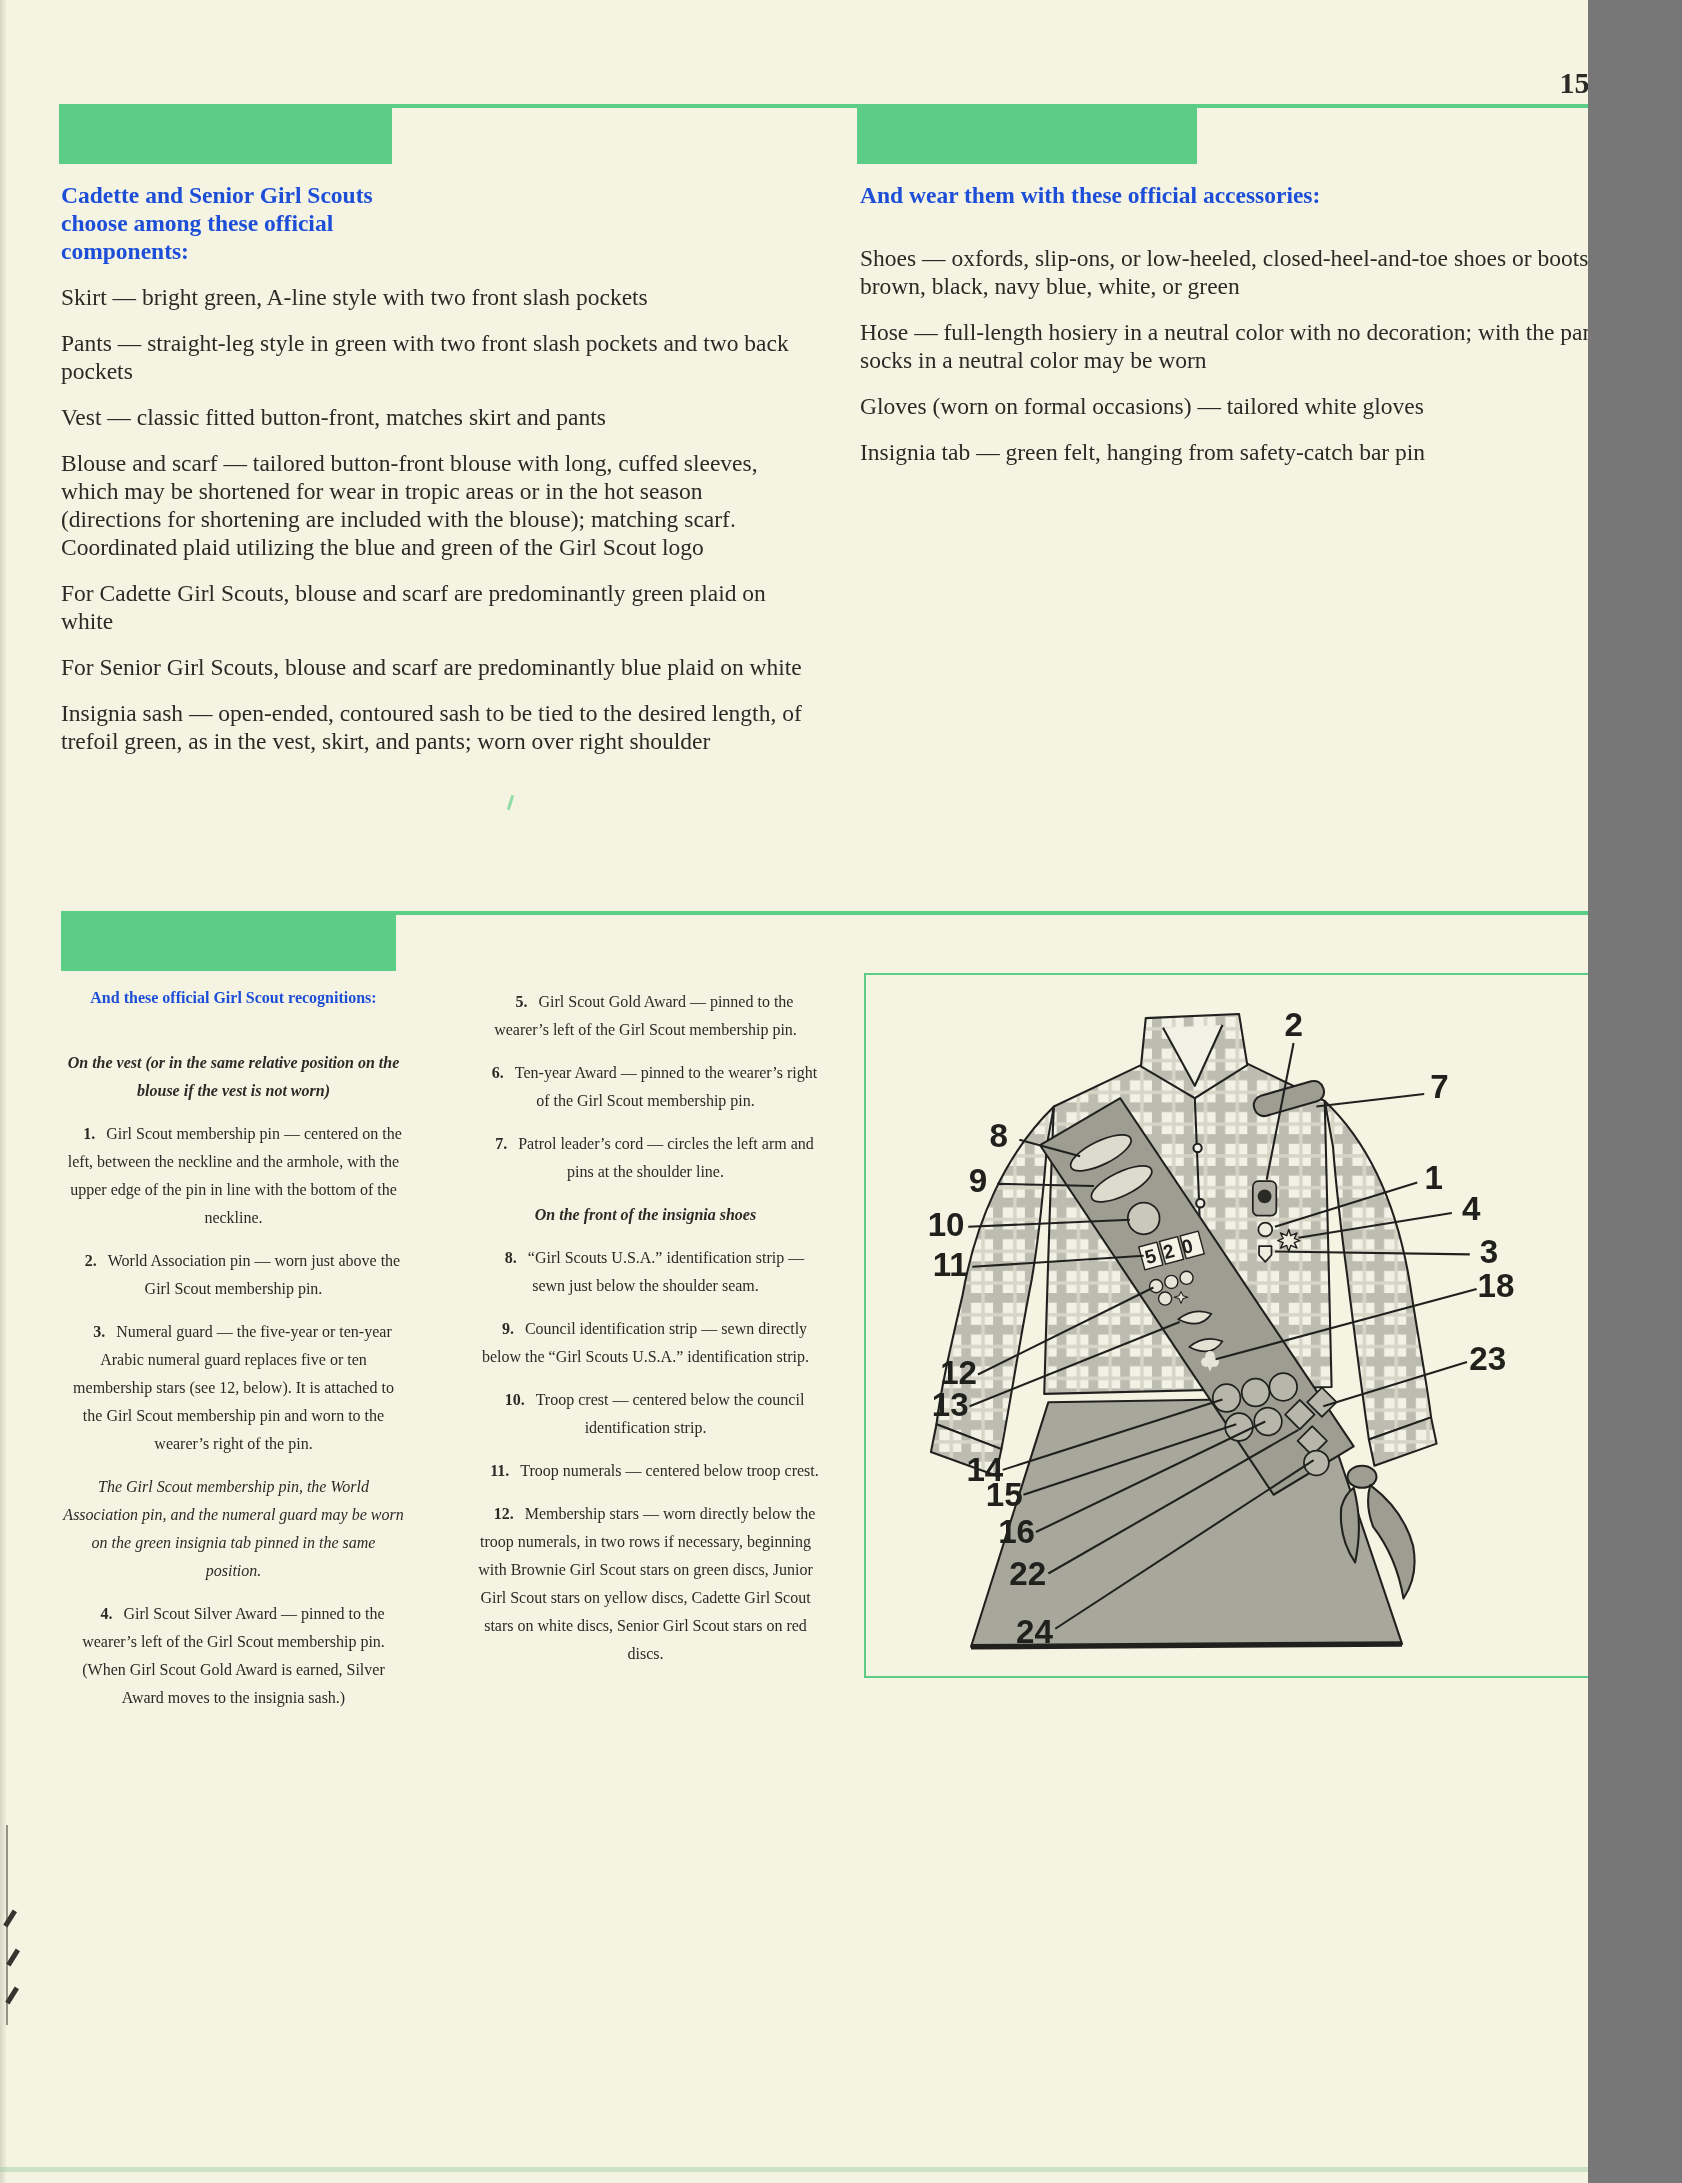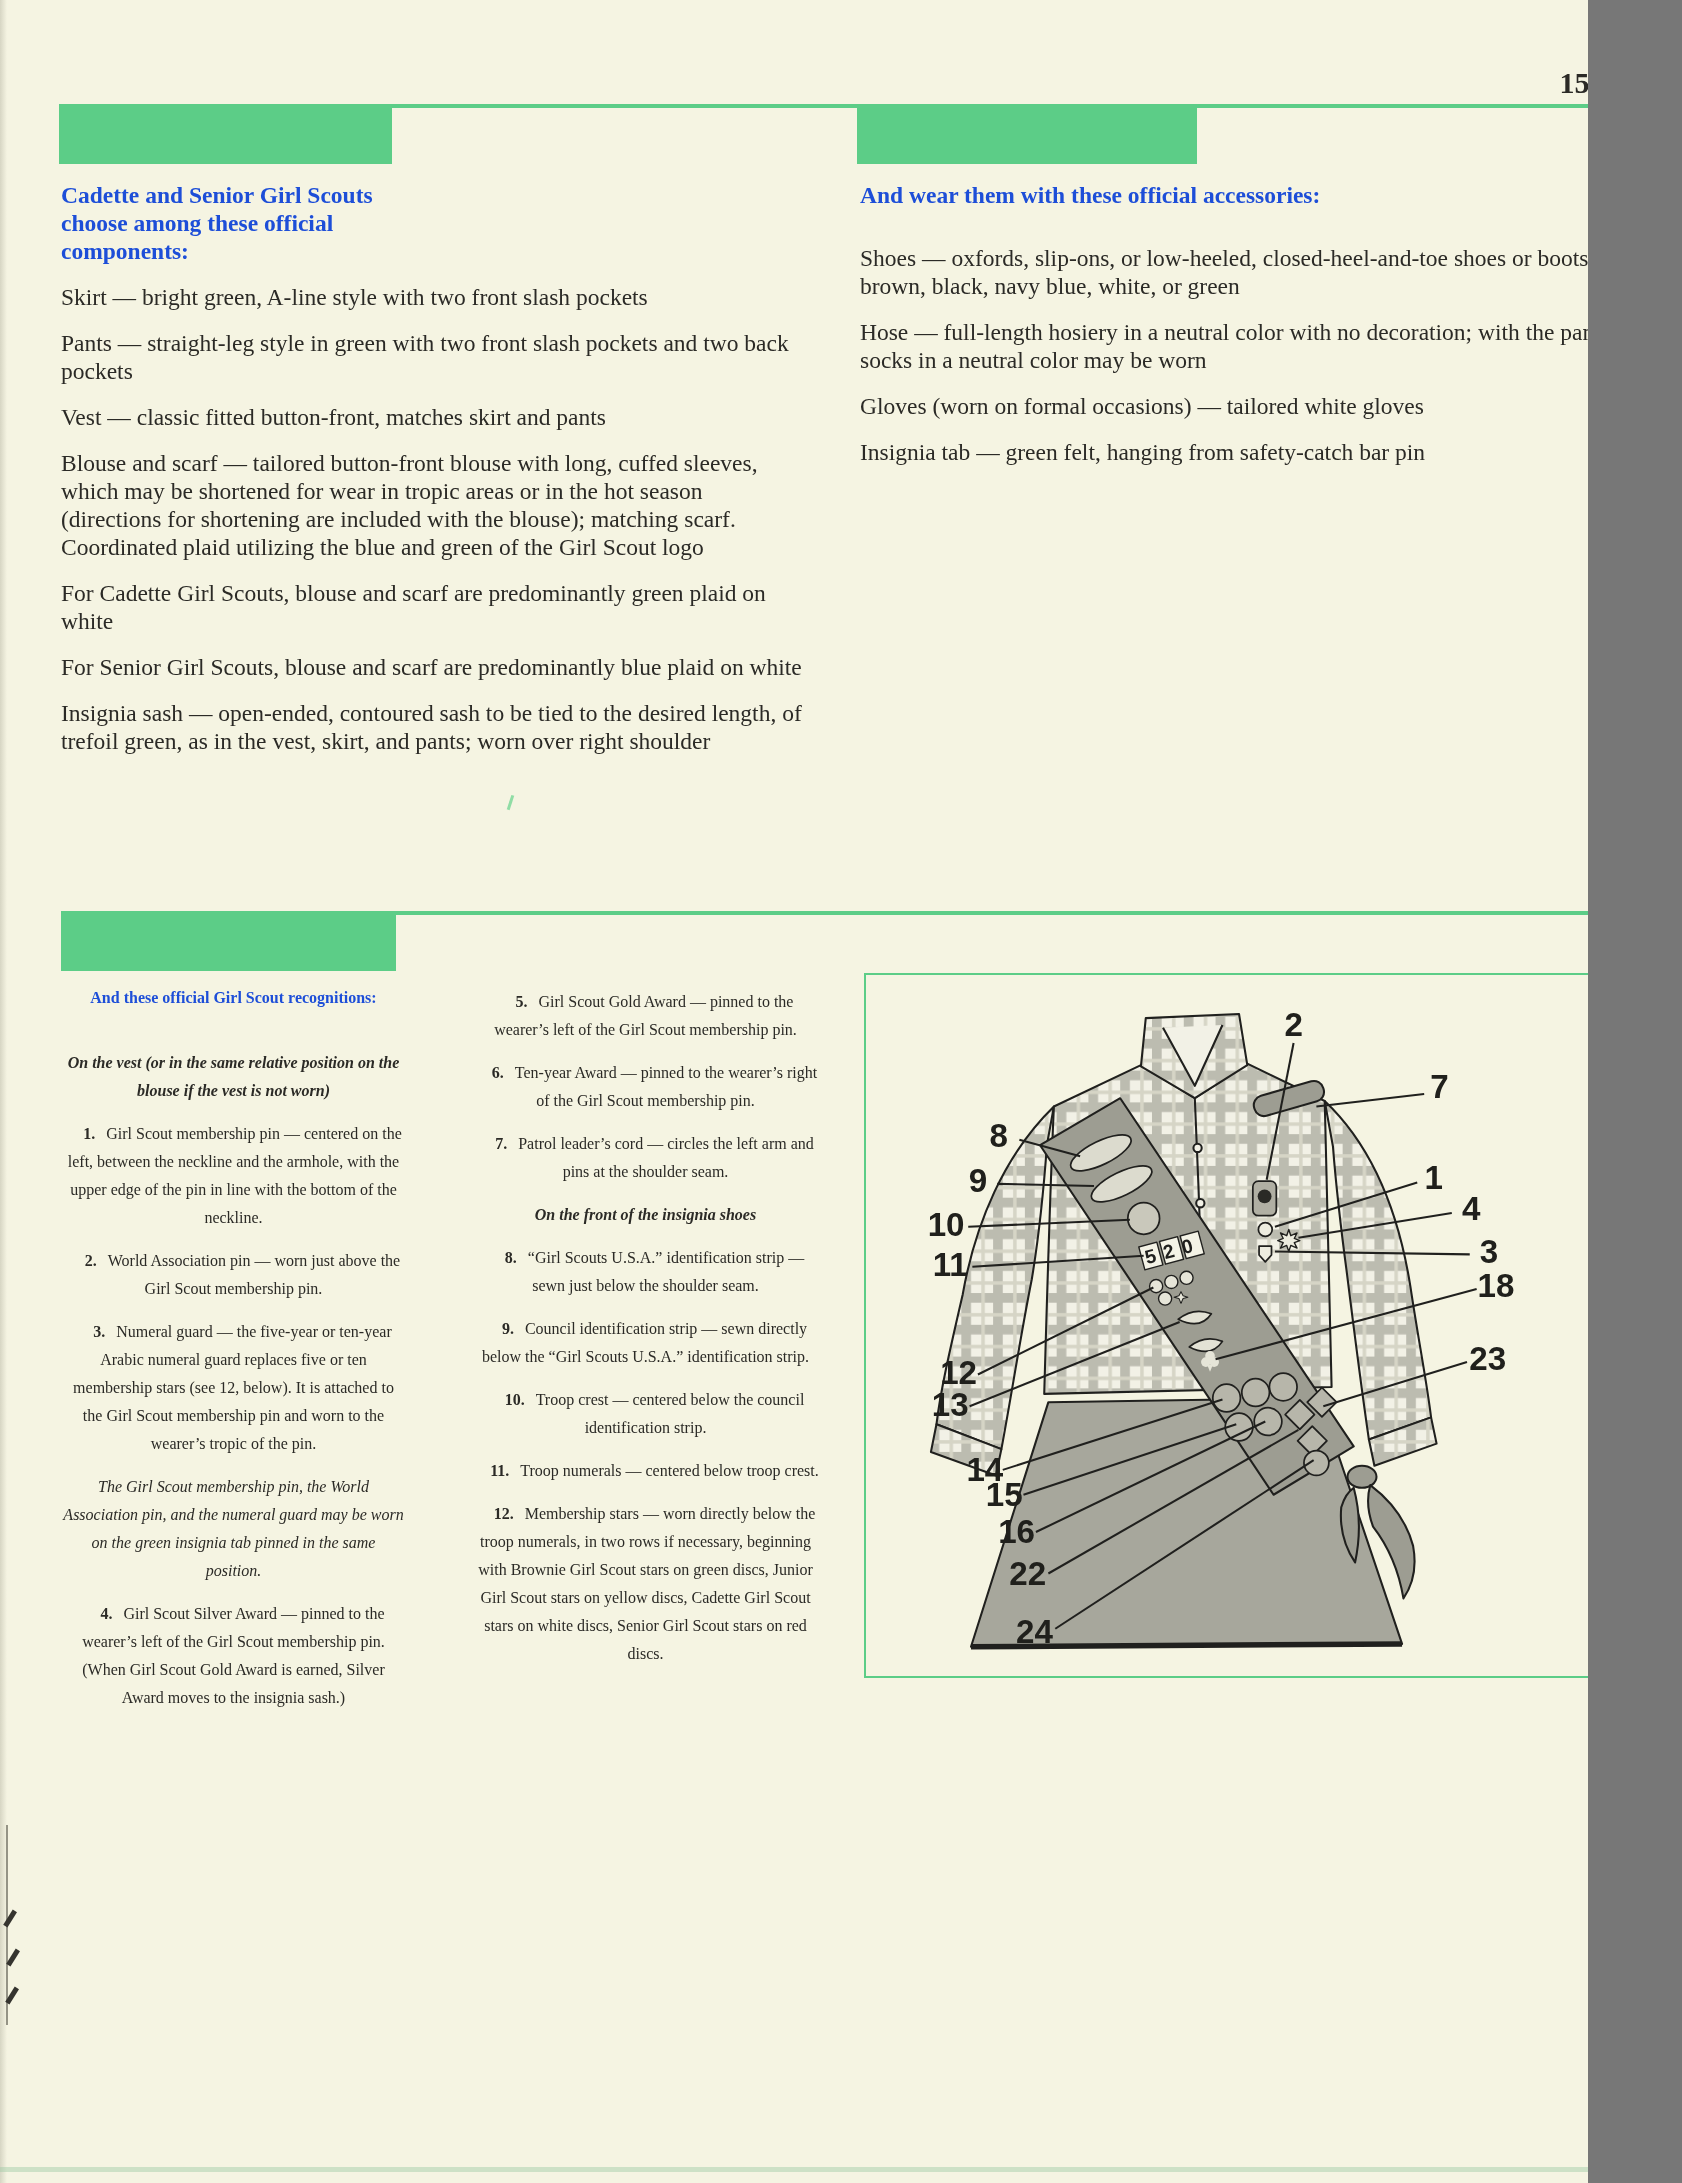--- a/index.html
+++ b/index.html
@@ -100,29 +100,29 @@
   </div>
 
   <div class="rule rule-mid"></div>
   <div class="bar bar-low"></div>
 
   <div class="col-rec1 rec">
     <p class="ghead">And these official Girl Scout recognitions:</p>
     <p class="intro">On the vest (or in the same relative position on the blouse if the vest is not worn)</p>
     <p class="item"><span class="num">1.</span><span>Girl Scout membership pin — centered on the left, between the neckline and the armhole, with the upper edge of the pin in line with the bottom of the neckline.</span></p>
     <p class="item"><span class="num">2.</span><span>World Association pin — worn just above the Girl Scout membership pin.</span></p>
-    <p class="item"><span class="num">3.</span><span>Numeral guard — the five-year or ten-year Arabic numeral guard replaces five or ten membership stars (see 12, below). It is attached to the Girl Scout membership pin and worn to the wearer’s tropic of the pin.</span></p>
+    <p class="item"><span class="num">3.</span><span>Numeral guard — the five-year or ten-year Arabic numeral guard replaces five or ten membership stars (see 12, below). It is attached to the Girl Scout membership pin and worn to the wearer’s right of the pin.</span></p>
     <p class="note">The Girl Scout membership pin, the World Association pin, and the numeral guard may be worn on the green insignia tab pinned in the same position.</p>
     <p class="item"><span class="num">4.</span><span>Girl Scout Silver Award — pinned to the wearer’s left of the Girl Scout membership pin. (When Girl Scout Gold Award is earned, Silver Award moves to the insignia sash.)</span></p>
   </div>
 
   <div class="col-rec2 rec">
     <p class="item"><span class="num">5.</span><span>Girl Scout Gold Award — pinned to the wearer’s left of the Girl Scout membership pin.</span></p>
     <p class="item"><span class="num">6.</span><span>Ten-year Award — pinned to the wearer’s right of the Girl Scout membership pin.</span></p>
-    <p class="item"><span class="num">7.</span><span>Patrol leader’s cord — circles the left arm and pins at the shoulder seam.</span></p>
+    <p class="item"><span class="num">7.</span><span>Patrol leader’s cord — circles the left arm and pins at the shoulder line.</span></p>
     <p class="intro">On the front of the insignia shoes</p>
     <p class="item"><span class="num">8.</span><span>“Girl Scouts U.S.A.” identification strip — sewn just below the shoulder seam.</span></p>
     <p class="item"><span class="num">9.</span><span>Council identification strip — sewn directly below the “Girl Scouts U.S.A.” identification strip.</span></p>
     <p class="item"><span class="num">10.</span><span>Troop crest — centered below the council identification strip.</span></p>
     <p class="item"><span class="num">11.</span><span>Troop numerals — centered below troop crest.</span></p>
     <p class="item"><span class="num">12.</span><span>Membership stars — worn directly below the troop numerals, in two rows if necessary, beginning with Brownie Girl Scout stars on green discs, Junior Girl Scout stars on yellow discs, Cadette Girl Scout stars on white discs, Senior Girl Scout stars on red discs.</span></p>
   </div>
 
   <div class="figure">
     <svg width="735" height="701" viewBox="0 0 1064 1014">

